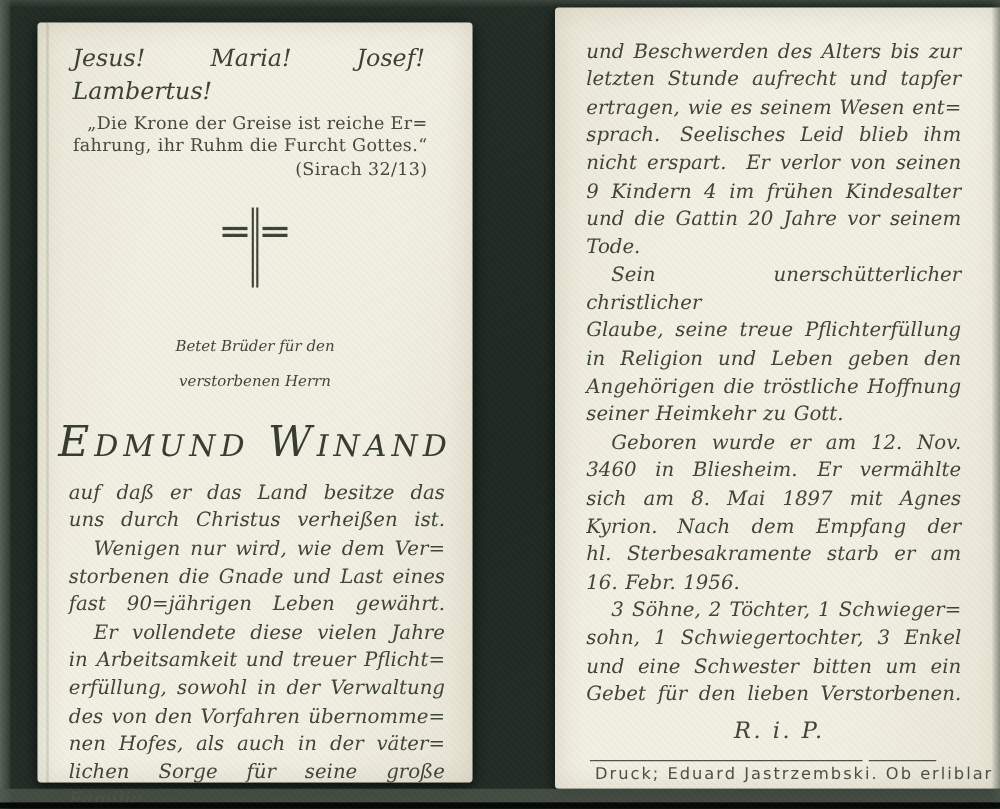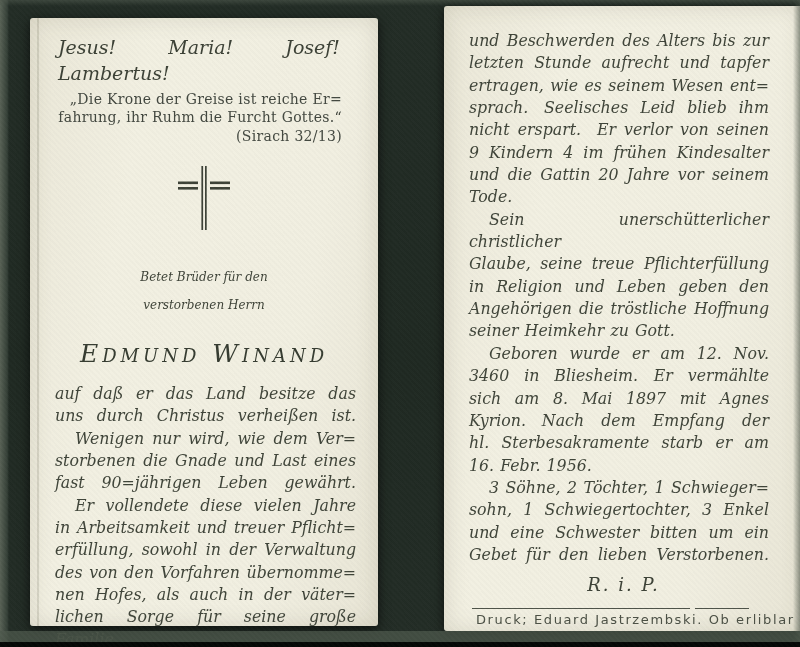--- a/index.html
+++ b/index.html
@@ -33,21 +33,21 @@
   .i{text-indent:20px;font-style:italic;}
 
   .invocation{margin:16px 38px 0 28px;font-style:italic;font-size:19px;line-height:26px;
     text-align:justify;text-align-last:justify;color:#3c4136;}
   .quote{margin:4px 36px 0 0;text-align:right;font-size:14px;line-height:18px;color:#434840;
     font-style:normal;letter-spacing:.3px;}
   .quote-source{margin-top:1px;font-size:14px;line-height:18px;padding-left:34px;}
   .cross-wrap{margin:20px auto 0;width:58px;height:66px;}
   .dedication{margin-top:32px;text-align:center;font-style:italic;font-size:12px;line-height:28px;color:#3e4338;}
   .name{margin-top:18px;text-align:center;font-style:italic;font-variant:small-caps;
-    font-size:25px;line-height:34px;letter-spacing:4px;color:#363c31;}
+    font-size:34px;line-height:34px;letter-spacing:4px;color:#363c31;}
   .body-left{margin:12px 22px 0 25px;}
   .body-right{margin:24px 34px 0 25px;}
   .rip{margin-top:6px;text-align:center;font-style:italic;font-size:18px;line-height:26px;letter-spacing:2px;color:#3e4338;}
   .printer{margin:10px 54px 0 28px;}
   .rule{display:flex;gap:5px;align-items:center;}
   .seg{border-top:1.6px solid #4e5349;height:0;}
   .seg-long{flex:0 0 218px;}
   .seg-short{flex:1;}
   .printer-text{margin-top:3px;font-family:"DejaVu Sans",sans-serif;font-style:normal;
     font-size:13px;letter-spacing:1.6px;color:#4b5045;padding-left:4px;white-space:nowrap;}

